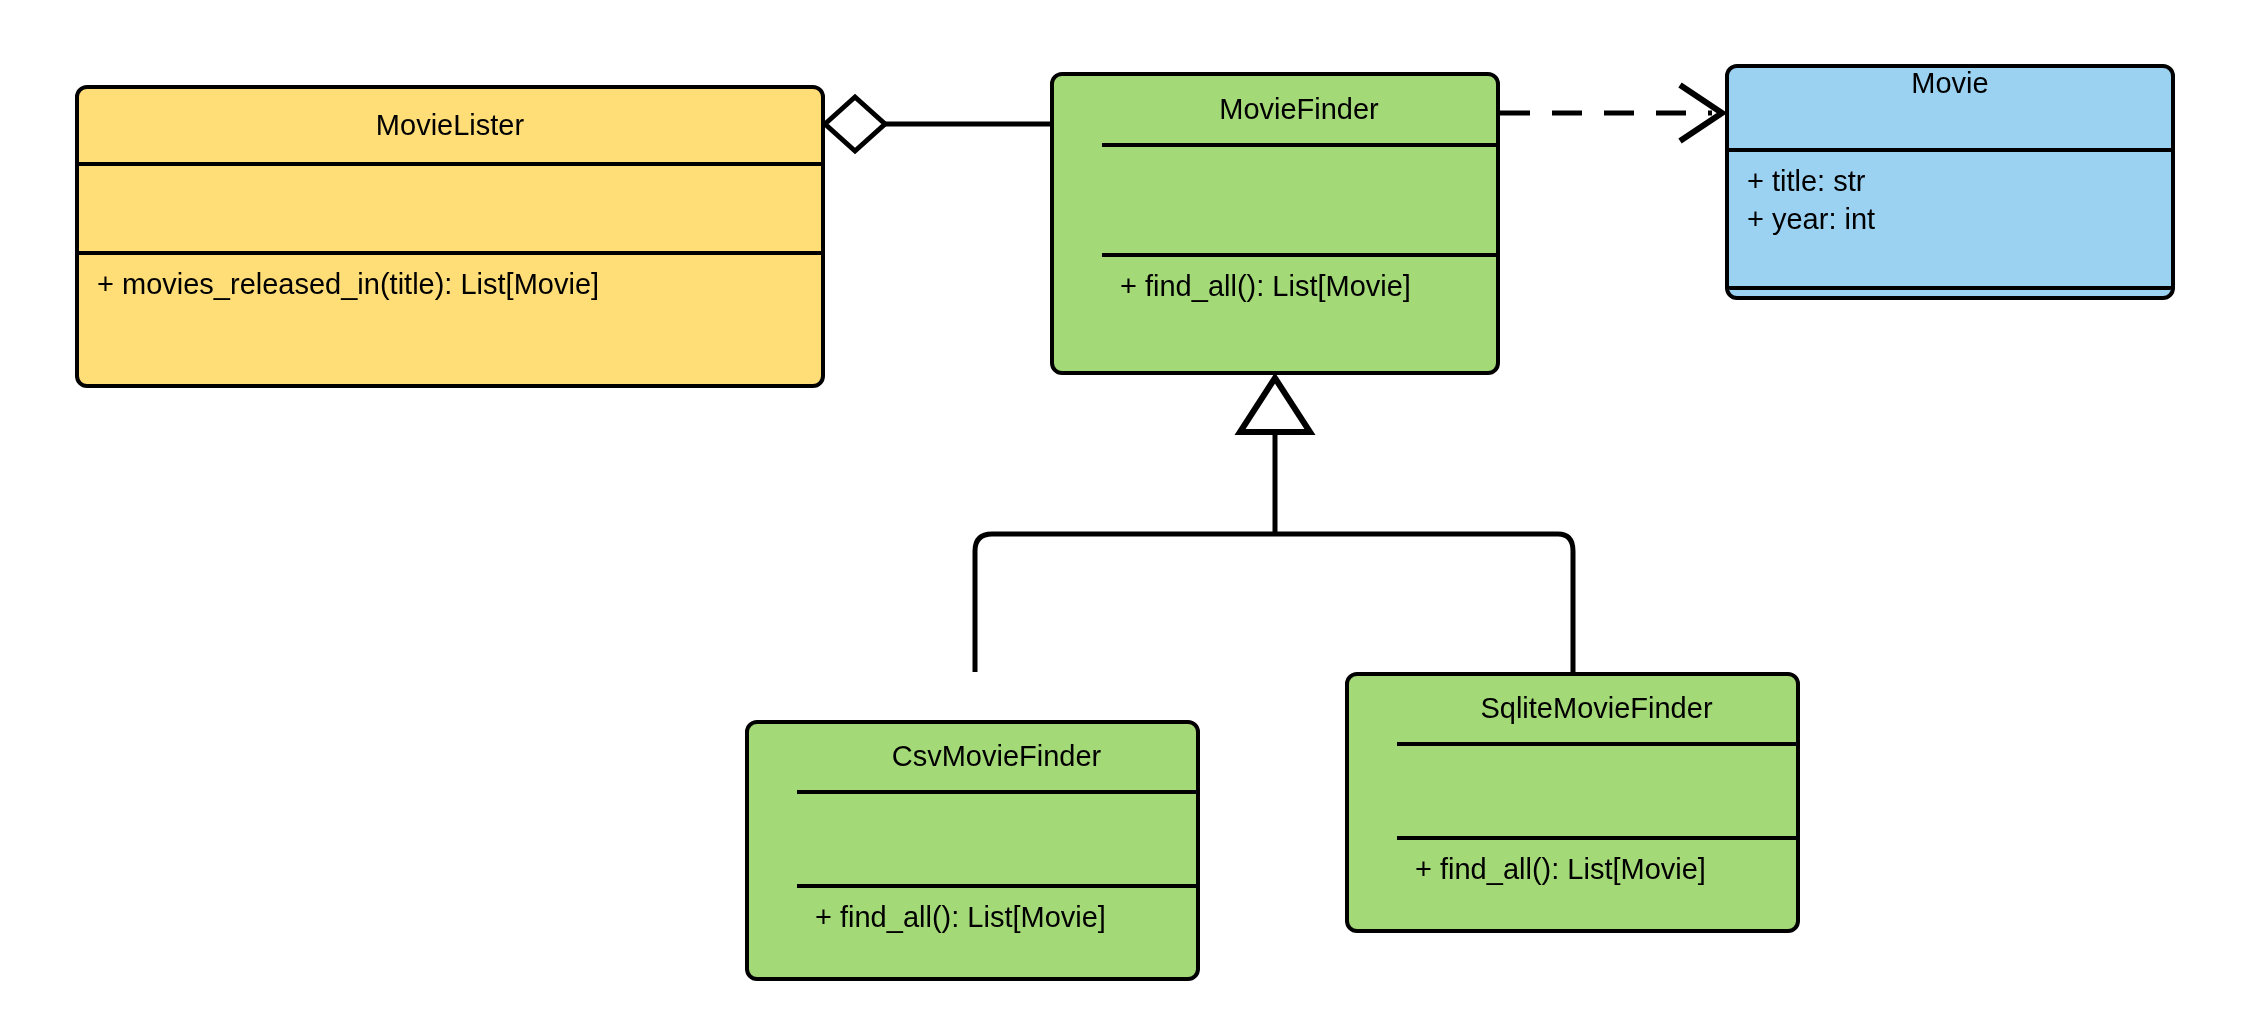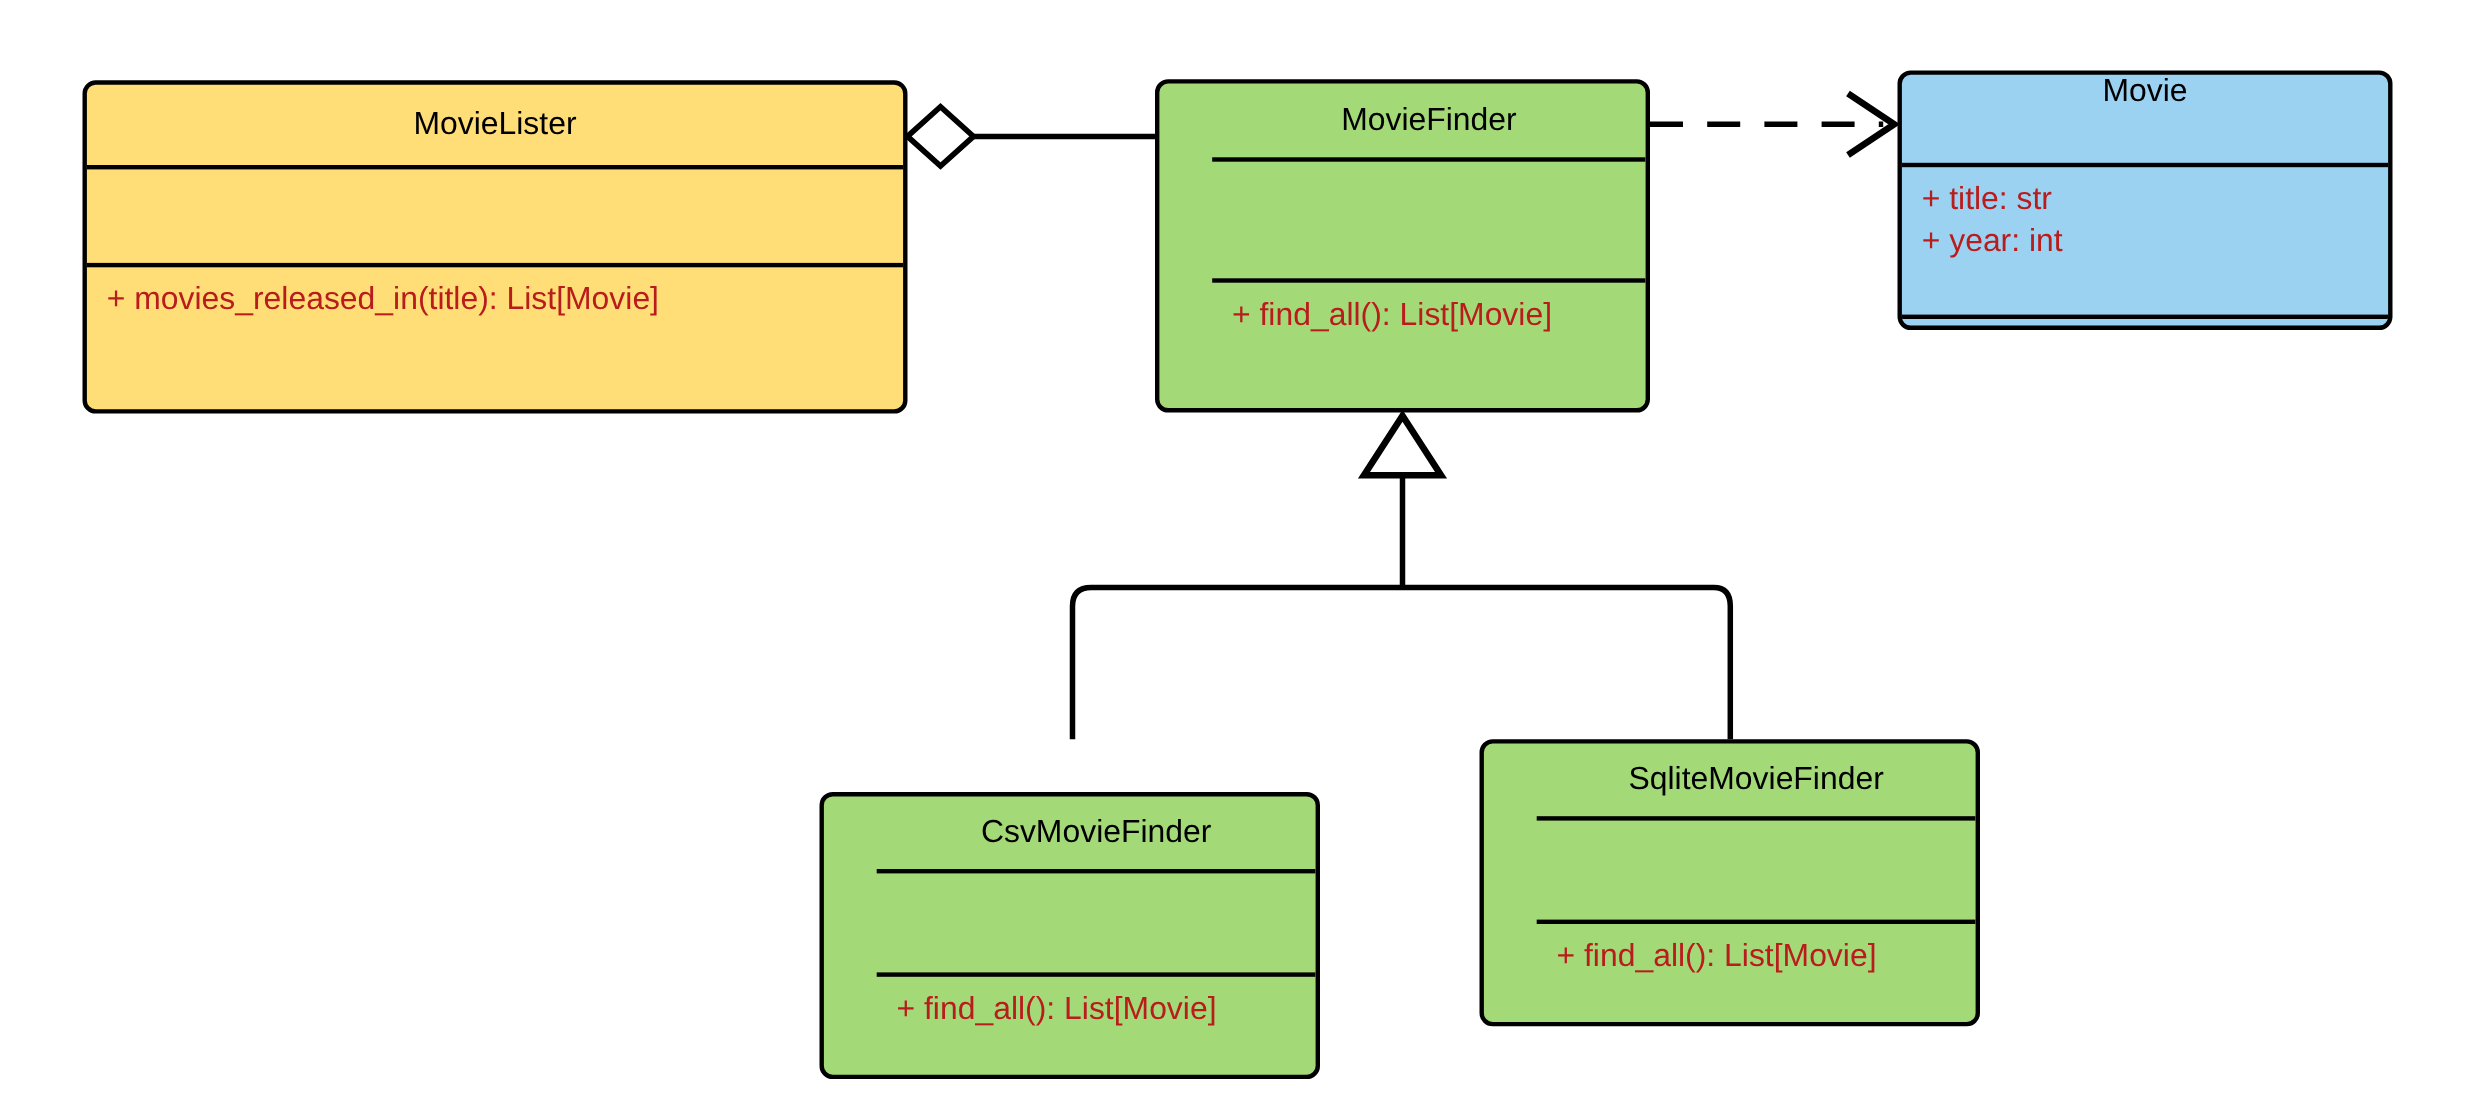--- a/index.html
+++ b/index.html
@@ -38,31 +38,31 @@
     align-items: center;
     justify-content: center;
     text-align: center;
     font-size: 29px;
     color: #000000;
     line-height: 1.1;
   }
   .uml-members {
     padding: 10px 18px 0 18px;
     font-size: 29px;
-    color: #b91c1c;
+    color: #000000;
     line-height: 1.32;
     text-align: left;
   }
   .uml-member {
     white-space: nowrap;
   }
   .uml-empty { }
 
   
-  .fill-yellow { background: #FFDD77; }
+  .fill-yellow { background: #FFDD77; margin-top: 12px; }
   .fill-green  { background: #A3D977; padding-left: 48px; }
   .fill-blue   { background: #9BD2F2; }
 
   
   #connectors {
     position: absolute;
     left: 0;
     top: 0;
     width: 2250px;
     height: 1011px;

